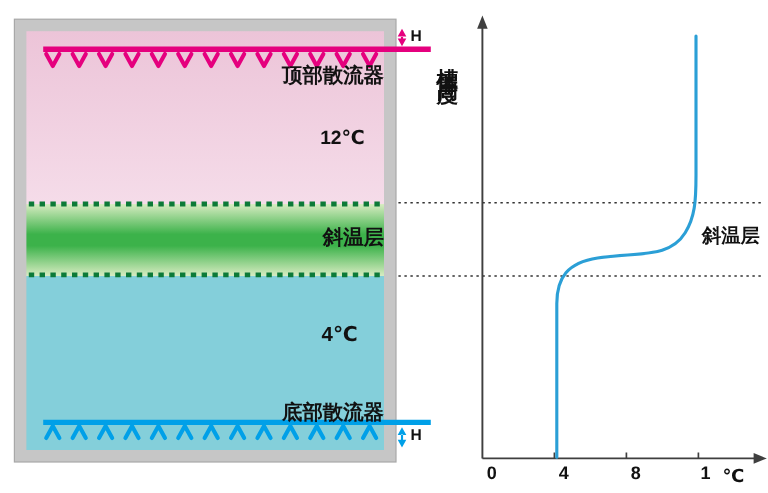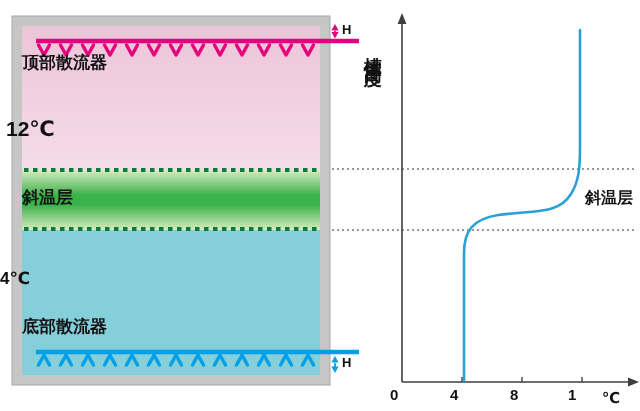--- a/index.html
+++ b/index.html
@@ -4,21 +4,21 @@
 <style>
   html,body{margin:0;padding:0;background:#ffffff;}
   .stage{
     position:relative;width:640px;height:411px;background:#ffffff;overflow:hidden;
     font-family:"Liberation Sans","DejaVu Sans",sans-serif;
   }
   .art{position:absolute;left:0;top:0;}
   .lbl{
     position:absolute;color:#111;font-weight:700;line-height:1.15;white-space:nowrap;
   }
-  .center{text-align:left;}
+  .center{text-align:right;}
   .vert{
     writing-mode:vertical-rl;text-orientation:upright;letter-spacing:4px;white-space:normal;
   }
 </style>
 </head>
 <body>
 
 <div class="stage">
 
   <svg class="art" width="640" height="411" viewBox="0 0 640 411">
@@ -105,24 +105,24 @@
       </g>
     </g>
     <path d="M402 13 L397.6 24 L406.4 24 Z" fill="#3f3f3f"></path>
     <path d="M639 382 L628 377.6 L628 386.4 Z" fill="#3f3f3f"></path>
 
     <path d="M464 381 L464 253 C464 231 473 219 498 215 C534 210 558 215 571 194 C579 181 580 168 580 146 L580 30" fill="none" stroke-width="2.6" stroke-linecap="round" stroke="#2b9fd6"></path>
   </svg>
 
   <div>
     <div class="lbl center" style="left:22px;top:53px;width:298px;font-size:17px">顶部散流器</div>
-    <div class="lbl center" style="left:6px;top:117px;width:298px;font-size:21px">12℃</div>
+    <div class="lbl center" style="left:6px;top:107px;width:298px;font-size:16px">12℃</div>
     <div class="lbl center" style="left:22px;top:188px;width:298px;font-size:17px">斜温层</div>
     <div class="lbl center" style="left:0px;top:269px;width:298px;font-size:17px">4℃</div>
-    <div class="lbl center" style="left:22px;top:317px;width:298px;font-size:17px">底部散流器</div>
+    <div class="lbl center" style="left:22px;top:334px;width:298px;font-size:17px">底部散流器</div>
 
     <div class="lbl" style="left:342px;top:23px;font-size:13px">H</div>
     <div class="lbl" style="left:342px;top:356px;font-size:13px">H</div>
 
     <div class="lbl vert" style="left:362px;top:42px;font-size:18px">槽体高度</div>
 
     <div class="lbl center" style="left:390px;top:386px;width:24px;font-size:15px">0</div>
     <div class="lbl center" style="left:450px;top:386px;width:24px;font-size:15px">4</div>
     <div class="lbl center" style="left:510px;top:386px;width:24px;font-size:15px">8</div>
     <div class="lbl center" style="left:568px;top:386px;width:24px;font-size:15px">1</div>

